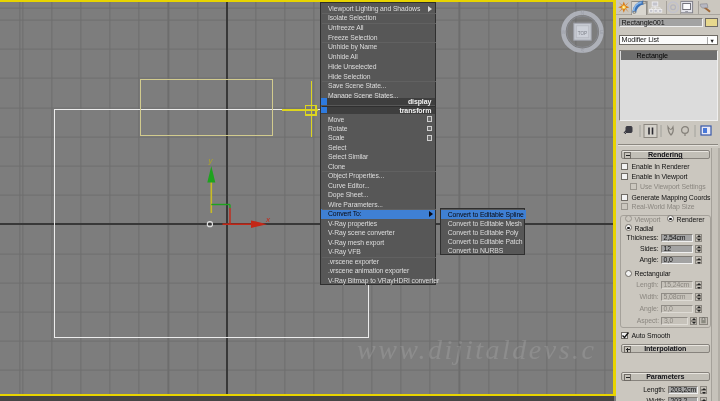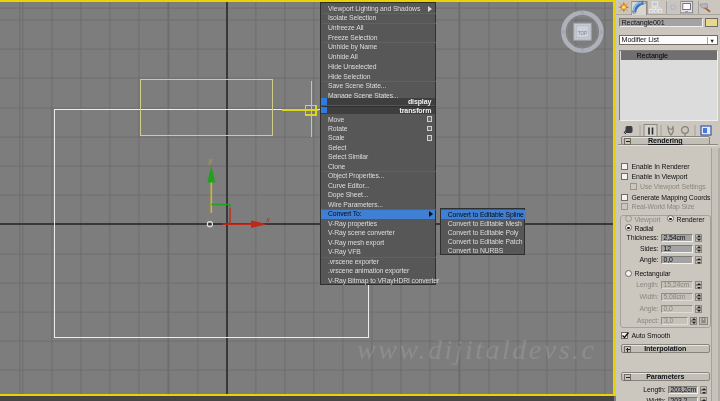--- a/index.html
+++ b/index.html
@@ -248,21 +248,21 @@
         <line x1="41" y1="1" x2="41" y2="13" stroke="#a2a29c" stroke-width="1"></line>
         <path d="M 48 3 Q 51 8 53 3 Q 54 8 51 11 Q 48 8 48 3 Z" fill="none" stroke="#85817a" stroke-width="1.2"></path>
         <circle cx="65" cy="6" r="3.4" fill="none" stroke="#85817a" stroke-width="1.2"></circle>
         <line x1="65" y1="9.5" x2="65" y2="12" stroke="#85817a" stroke-width="1.2"></line>
         <line x1="75" y1="1" x2="75" y2="13" stroke="#a2a29c" stroke-width="1"></line>
         <rect x="81" y="2" width="10" height="9" fill="#e8e8f4" stroke="#3858a8" stroke-width="1.2"></rect>
         <rect x="83" y="4" width="4" height="5" fill="#4878d8"></rect>
       </svg>
       <div class="abs" style="left:2px;top:143.5px;width:100px;height:1px;background:#8b8780;"></div>
       <div class="abs" style="left:2px;top:144.5px;width:100px;height:1px;background:#e4e1db;"></div>
-      <div class="roll" style="top:136px;text-decoration:underline;"><span class="rollbtn"></span>Rendering</div>
+      <div class="roll" style="top:150px;text-decoration:underline;"><span class="rollbtn"></span>Rendering</div>
       <div class="cb" style="left:5.5px;top:163px;"></div>
       <div class="ptext" style="left:16px;top:163px;">Enable In Renderer</div>
       <div class="cb" style="left:5.5px;top:173px;"></div>
       <div class="ptext" style="left:16px;top:173px;">Enable In Viewport</div>
       <div class="cbg" style="left:14px;top:183px;"></div>
       <div class="gtext" style="left:24.5px;top:183px;">Use Viewport Settings</div>
       <div class="cb" style="left:5.5px;top:194px;"></div>
       <div class="ptext" style="left:16px;top:194px;">Generate Mapping Coords.</div>
       <div class="cbg" style="left:5.5px;top:202.5px;"></div>
       <div class="gtext" style="left:16px;top:202.5px;">Real-World Map Size</div>

